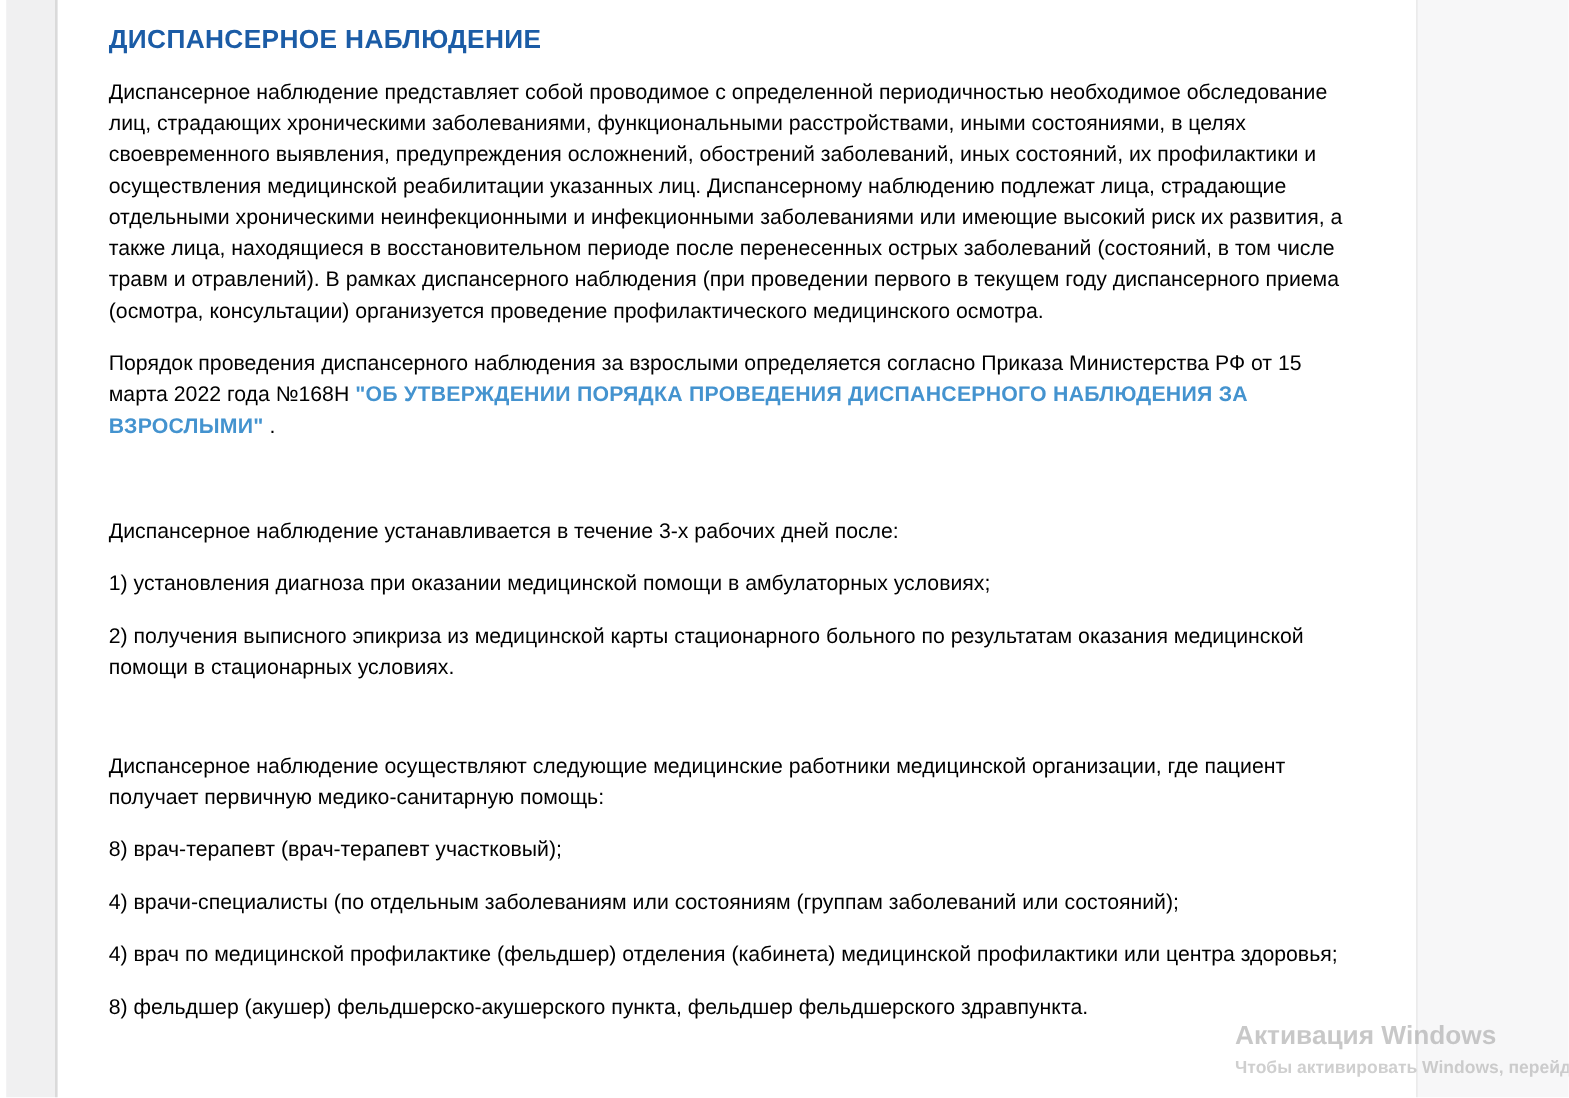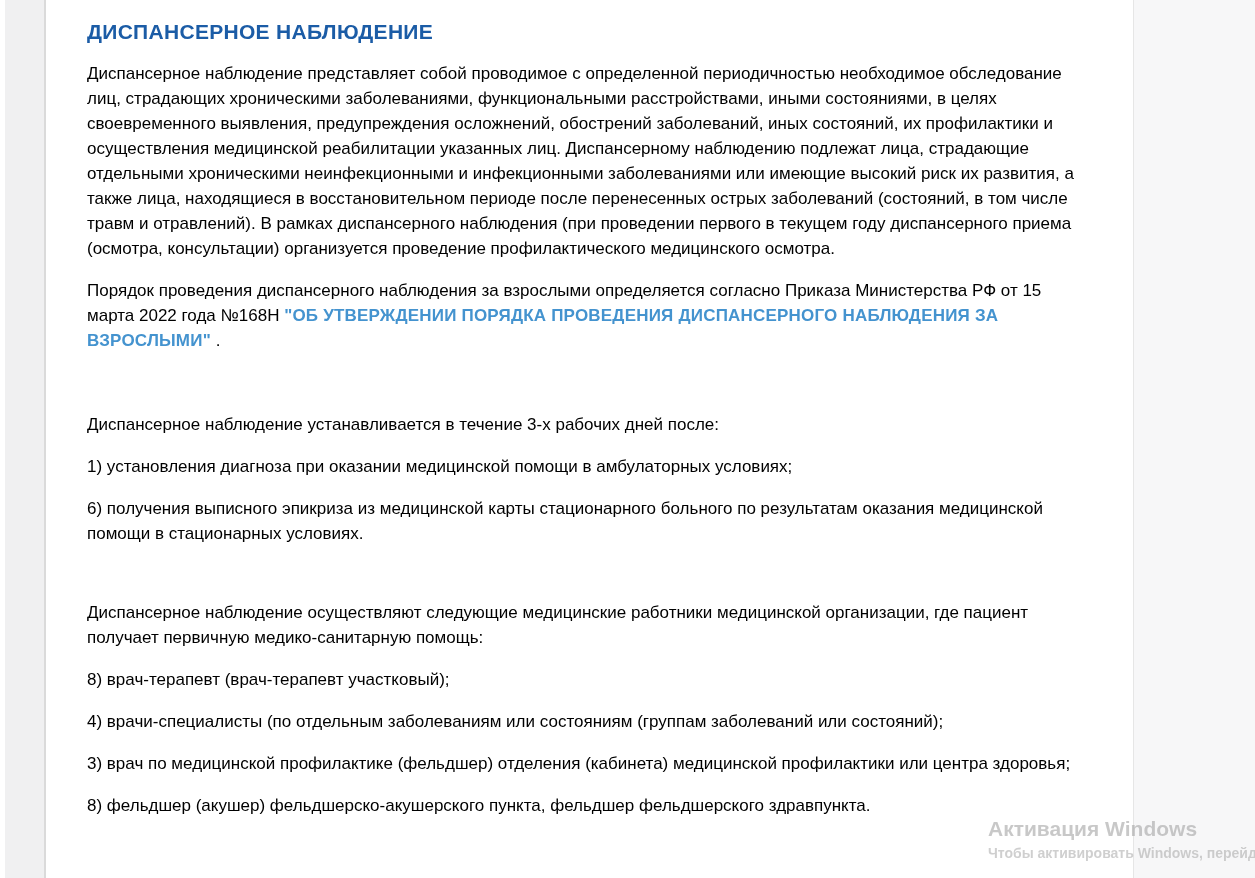--- a/index.html
+++ b/index.html
@@ -105,27 +105,27 @@
   <p>Диспансерное наблюдение  представляет собой проводимое с определенной периодичностью необходимое обследование лиц, страдающих хроническими заболеваниями, функциональными расстройствами, иными состояниями, в целях своевременного выявления, предупреждения осложнений, обострений заболеваний, иных состояний, их профилактики и осуществления медицинской реабилитации указанных лиц. Диспансерному наблюдению подлежат лица, страдающие отдельными хроническими неинфекционными и инфекционными заболеваниями или имеющие высокий риск их развития, а также лица, находящиеся в восстановительном периоде после перенесенных острых заболеваний (состояний, в том числе травм и отравлений). В рамках диспансерного наблюдения (при проведении первого в текущем году диспансерного приема (осмотра, консультации) организуется проведение профилактического медицинского осмотра.</p>
 
   <p><span>Порядок проведения диспансерного наблюдения за взрослыми определяется согласно Приказа Министерства РФ от 15 марта 2022 года №168Н</span>
     <a href="#" class="doc-link">"ОБ УТВЕРЖДЕНИИ ПОРЯДКА ПРОВЕДЕНИЯ ДИСПАНСЕРНОГО НАБЛЮДЕНИЯ ЗА ВЗРОСЛЫМИ"</a>
     <span>.</span></p>
 
   <div class="spacer-a"></div>
 
   <p>Диспансерное наблюдение устанавливается в течение 3-х рабочих дней после:</p>
   <p>1) установления диагноза при оказании медицинской помощи в амбулаторных условиях;</p>
-  <p>6) получения выписного эпикриза из медицинской карты стационарного больного по результатам оказания медицинской помощи в стационарных условиях.</p>
+  <p>2) получения выписного эпикриза из медицинской карты стационарного больного по результатам оказания медицинской помощи в стационарных условиях.</p>
 
   <div class="spacer-b"></div>
 
   <p>Диспансерное наблюдение осуществляют следующие медицинские работники медицинской организации, где пациент получает первичную медико-санитарную помощь:</p>
   <p>8) врач-терапевт (врач-терапевт участковый);</p>
   <p>4) врачи-специалисты (по отдельным заболеваниям или состояниям (группам заболеваний или состояний);</p>
-  <p>3) врач по медицинской профилактике (фельдшер) отделения (кабинета) медицинской профилактики или центра здоровья;</p>
+  <p>4) врач по медицинской профилактике (фельдшер) отделения (кабинета) медицинской профилактики или центра здоровья;</p>
   <p>8) фельдшер (акушер) фельдшерско-акушерского пункта, фельдшер фельдшерского здравпункта.</p>
 </main>
 
 <div class="watermark">
   <div class="wm1">Активация Windows</div>
   <div class="wm2">Чтобы активировать Windows, перейд</div>
 </div>
 
 </body></html>

